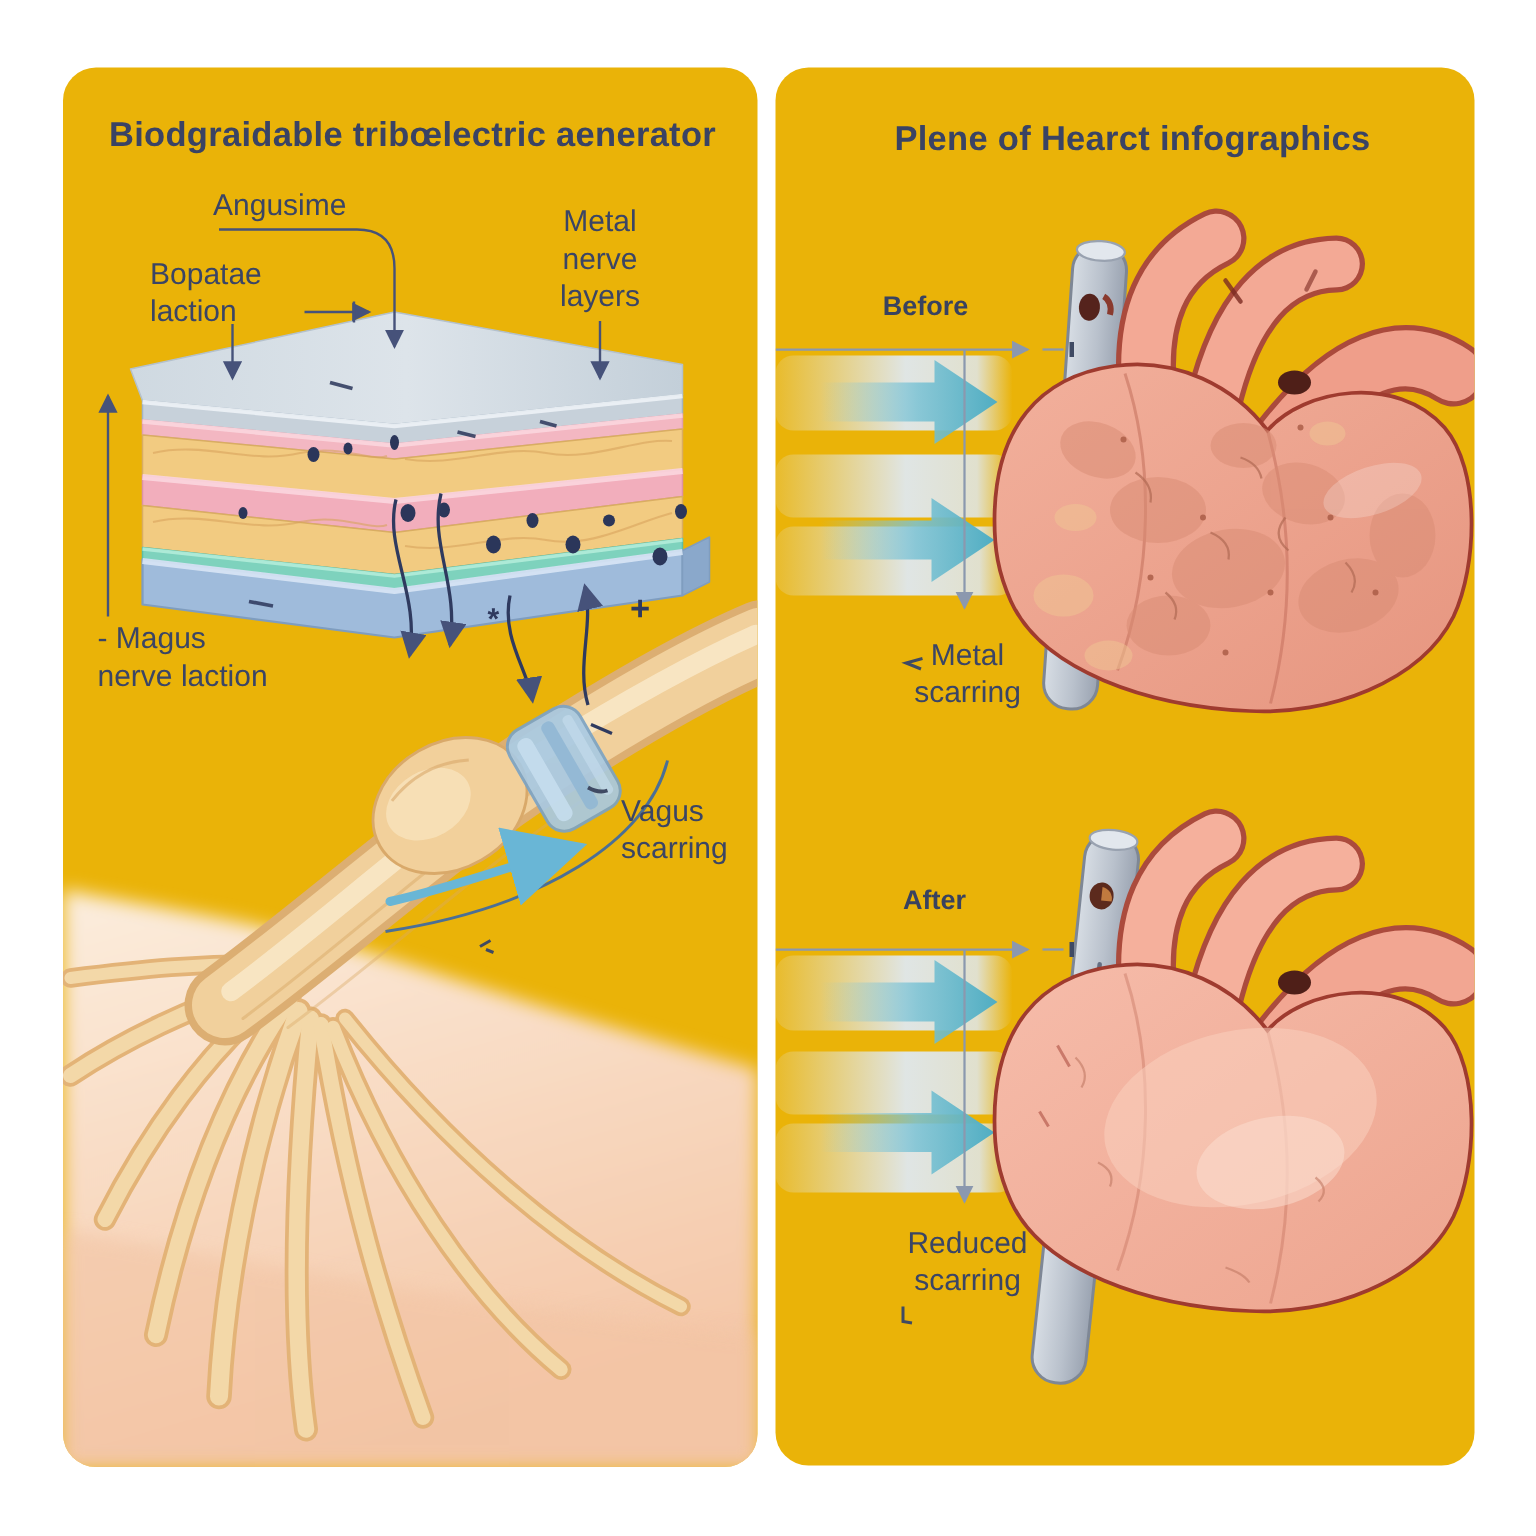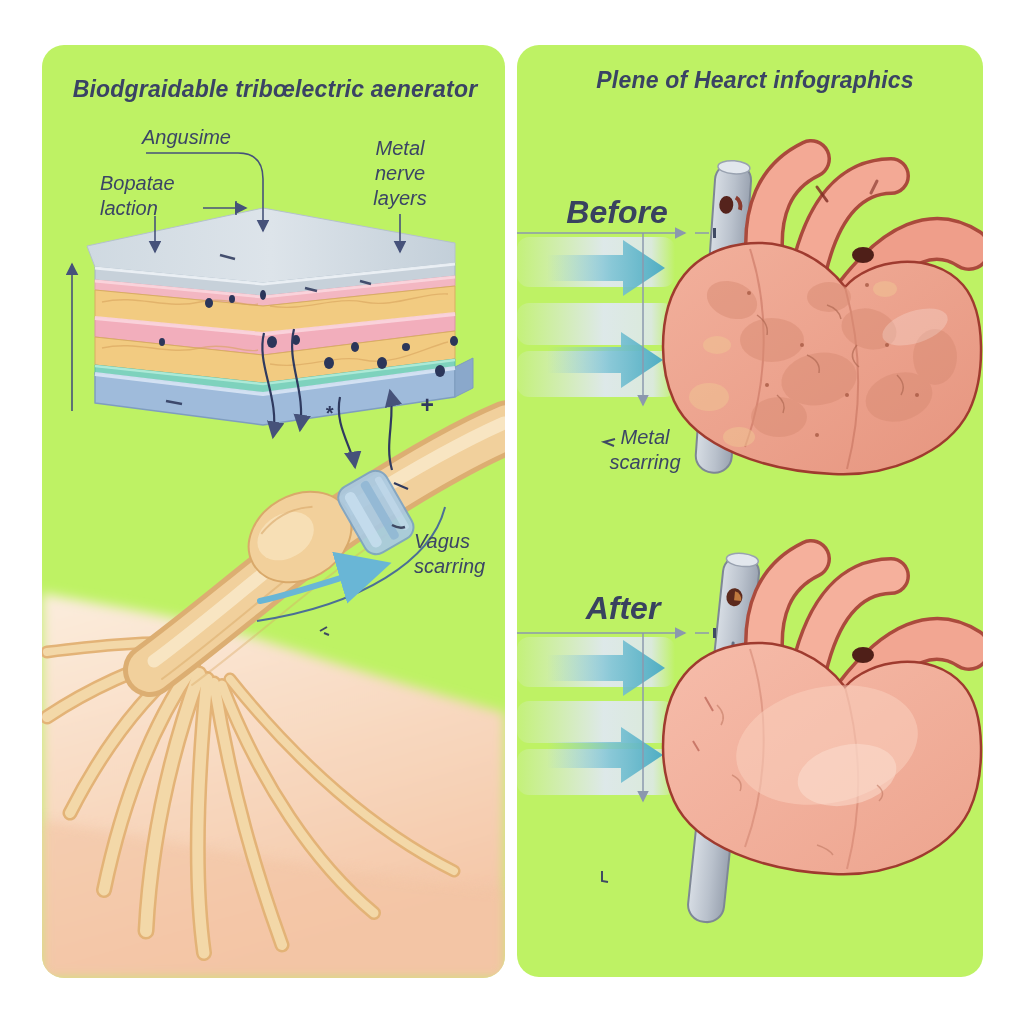--- a/index.html
+++ b/index.html
@@ -1,24 +1,24 @@
 <!DOCTYPE html>
 <html><head>
 <meta charset="utf-8">
 <style>
   html,body{margin:0;padding:0;width:1024px;height:1024px;background:#ffffff;
     font-family:"Liberation Sans",sans-serif;overflow:hidden;position:relative;}
-  .panel{position:absolute;background:#bef264;border-radius:22px;overflow:hidden;font-style:italic;}
+  .panel{position:absolute;background:#eab308;border-radius:22px;overflow:hidden;}
   #panelL{left:42px;top:45px;width:463px;height:933px;}
   #panelR{left:517px;top:45px;width:466px;height:932px;}
   .art{position:absolute;left:0;top:0;}
   .lbl{position:absolute;color:#3b4565;font-size:20px;line-height:1.24;white-space:nowrap;}
   .lbl span{display:block;}
   .ttl{font-size:23px;font-weight:600;letter-spacing:.2px;color:#3a4364;}
-  .big{font-size:32px;font-weight:700;color:#39425f;}
+  .big{font-size:18px;font-weight:700;color:#39425f;}
   .ctr{transform:translateX(-50%);text-align:center;}
   .mark{font-size:20px;font-weight:600;color:#2f3a5f;}
 </style>
 </head>
 <body>
 
 <div class="panel" id="panelL">
 
   <svg class="art" width="463" height="933" viewBox="0 0 463 933">
     <defs>
@@ -170,20 +170,24 @@
   <div class="lbl" style="left:100px;top:80px">Angusime</div>
   <div class="lbl" style="left:58px;top:126px">
     <span>Bopatae</span>
     <span>laction</span>
   </div>
   <div class="lbl ctr" style="left:358px;top:91px">
     <span>Metal</span>
     <span>nerve</span>
     <span>layers</span>
   </div>
+  <div class="lbl" style="left:23px;top:369px">
+    <span>- Magus</span>
+    <span>nerve laction</span>
+  </div>
   <div class="lbl" style="left:372px;top:484px">
     <span>Vagus</span>
     <span>scarring</span>
   </div>
   <div class="lbl mark" style="left:378px;top:346px;font-size:23px">+</div>
   <div class="lbl mark" style="left:283px;top:356px">*</div>
 </div>
 
 <div class="panel" id="panelR">
 
@@ -337,20 +341,24 @@
       <path d="M178,588 h14"></path>
       <rect x="196" y="583" width="3" height="10" fill="#3f4a63" stroke="none"></rect>
       <path d="M126,588 V756" marker-end="url(#mkGray)"></path>
     </g>
     <g fill="none" stroke="#3f4a63" stroke-width="2">
       <path d="M98,394 l-11,3 l10,4"></path>
       <path d="M85,826 v10 l6,1"></path>
     </g>
   </svg>
 
-  <div class="lbl ttl ctr" style="left:238px;top:21px">Plene of Hearct infographics</div>
+  <div class="lbl ttl ctr" style="left:238px;top:33px">Plene of Hearct infographics</div>
   <div class="lbl big ctr" style="left:100px;top:148px">Before</div>
   <div class="lbl ctr" style="left:128px;top:380px">
     <span>Metal</span>
     <span>scarring</span>
   </div>
   <div class="lbl big ctr" style="left:106px;top:544px">After</div>
+  <div class="lbl ctr" style="left:128px;top:772px">
+    <span>Reduced</span>
+    <span>scarring</span>
+  </div>
 </div>
 
 </body></html>

